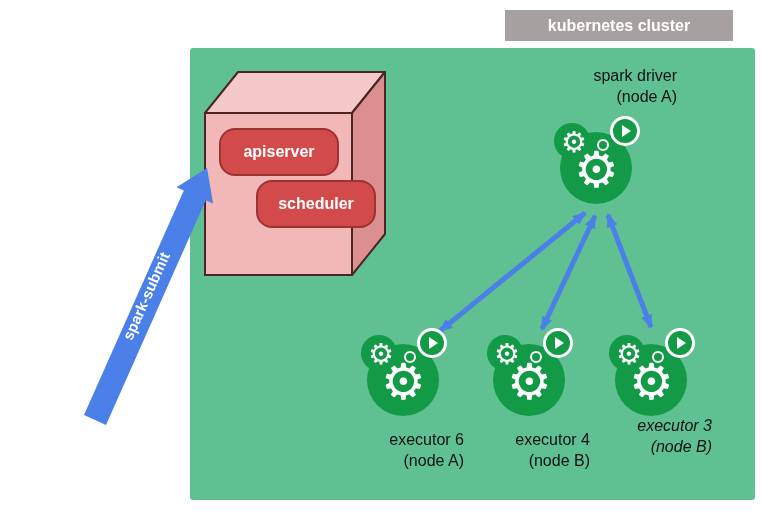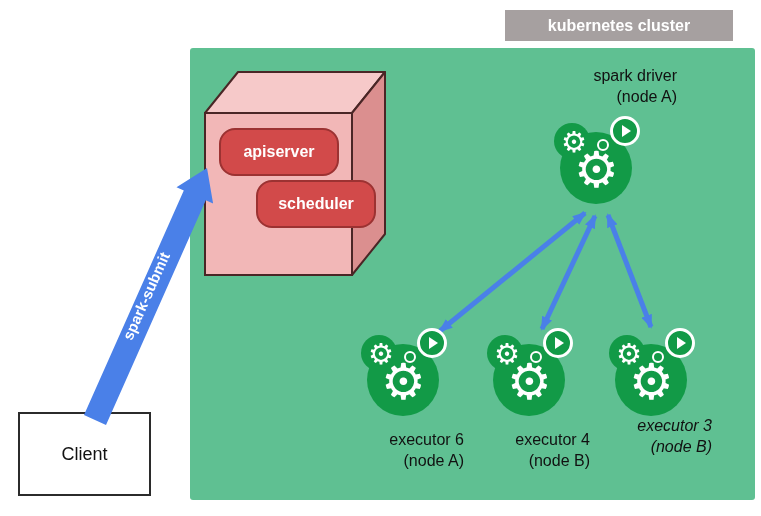--- a/index.html
+++ b/index.html
@@ -150,15 +150,14 @@
   </div>
   <div class="abs node-label exec2-label">
     <span>executor 4</span><br>
     <span>(node B)</span>
   </div>
   <div class="abs node-label exec3-label">
     <span>executor 3</span><br>
     <span>(node B)</span>
   </div>
 
-  <div class="abs client-box">Client</div>
 
 </div>
 
 </body></html>

